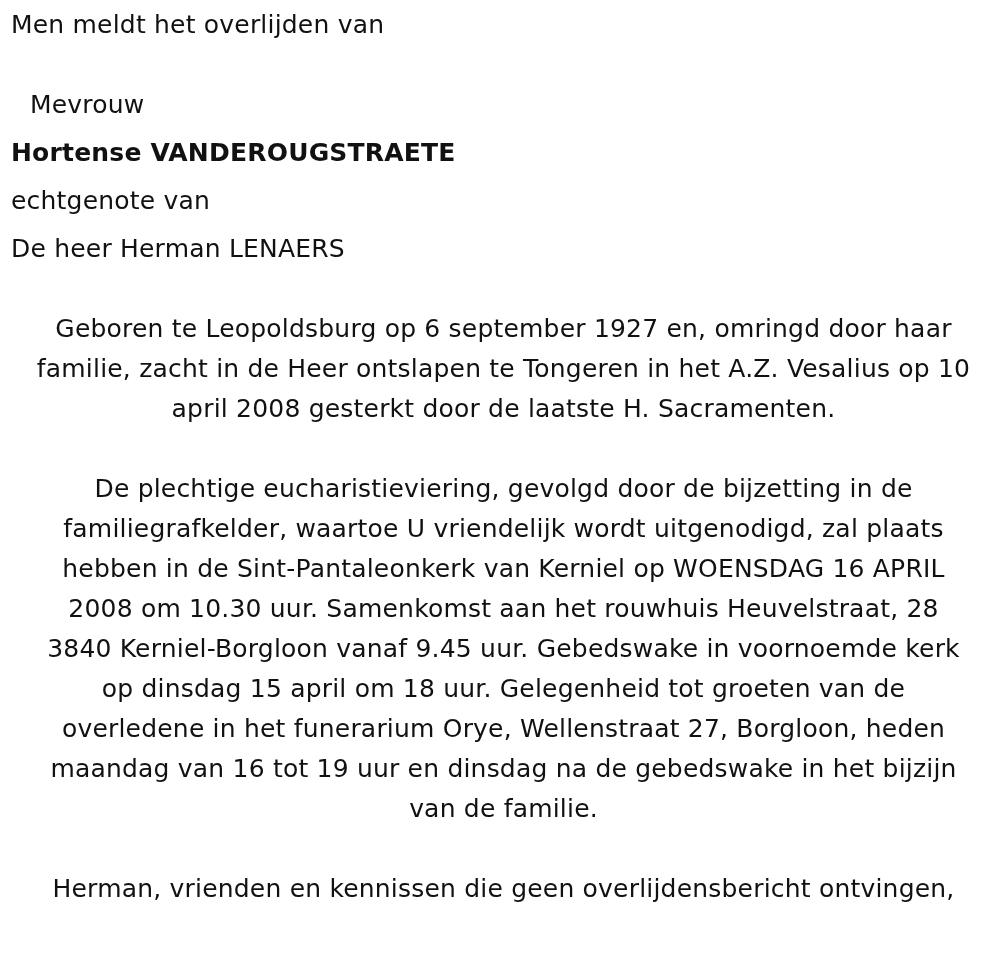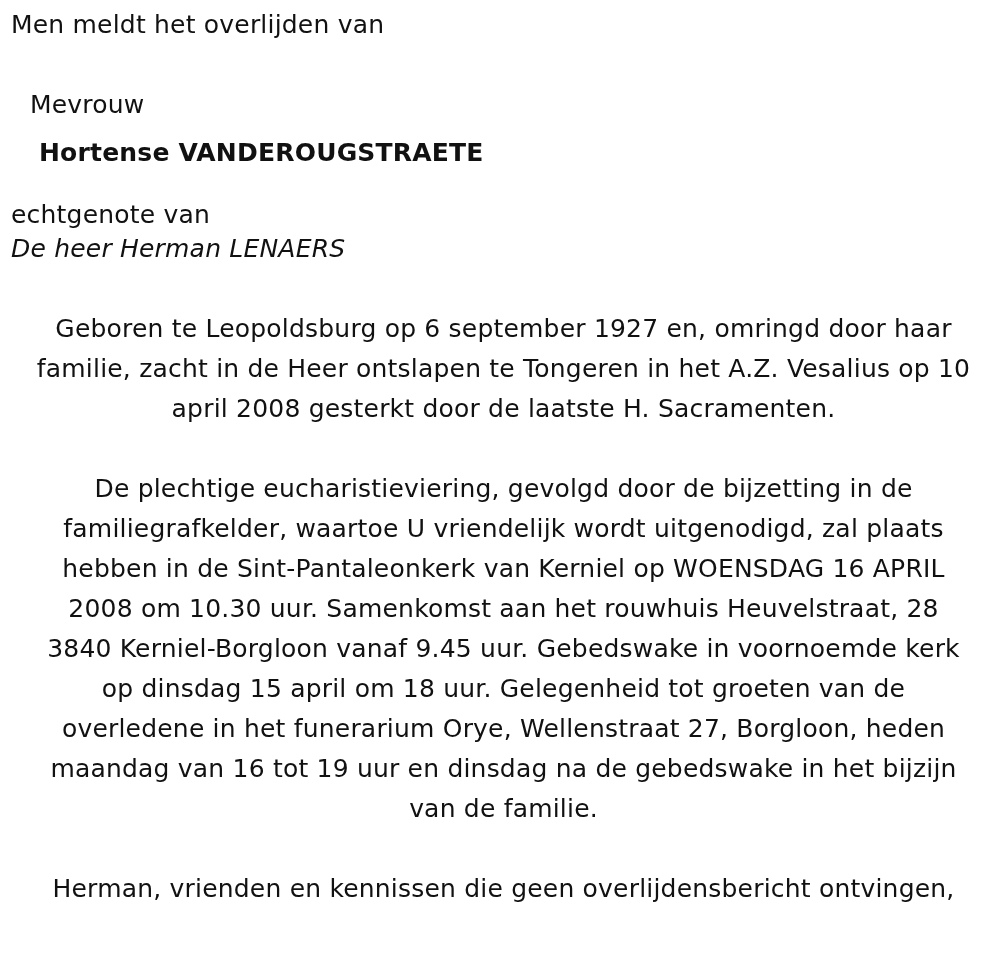--- a/index.html
+++ b/index.html
@@ -10,33 +10,33 @@
       font-size: 25px;
       letter-spacing: 0.2px;
     }
     .page { position: relative; width: 1000px; height: 830px; }
     .line {
       position: absolute; left: 11px;
       white-space: nowrap;
       line-height: 40px;
       height: 40px;
     }
-    .bold { font-weight: bold; margin-left: 28px; }
+    .bold { font-weight: bold; }
     .para { position: absolute; left: 11px; width: 985px; text-align: center; }
     .para .pl { display: block; white-space: nowrap; line-height: 40px; height: 40px; }
   </style>
 </head>
 <body>
 
 <div class="page">
   <div class="line" style="top:5px;">Men meldt het overlijden van</div>
   <div class="line" style="top:85px;margin-left:19px;">Mevrouw</div>
   <div class="line bold" style="top:133px;">Hortense VANDEROUGSTRAETE</div>
-  <div class="line" style="top:195px;">echtgenote van</div>
-  <div class="line" style="top:229px;font-style:italic;">De heer Herman LENAERS</div>
+  <div class="line" style="top:181px;">echtgenote van</div>
+  <div class="line" style="top:229px;">De heer Herman LENAERS</div>
 
   <div class="para" style="top:309px;">
     <span class="pl">Geboren te Leopoldsburg op 6 september 1927 en, omringd door haar</span>
     <span class="pl">familie, zacht in de Heer ontslapen te Tongeren in het A.Z. Vesalius op 10</span>
     <span class="pl">april 2008 gesterkt door de laatste H. Sacramenten.</span>
   </div>
 
   <div class="para" style="top:469px;">
     <span class="pl">De plechtige eucharistieviering, gevolgd door de bijzetting in de</span>
     <span class="pl">familiegrafkelder, waartoe U vriendelijk wordt uitgenodigd, zal plaats</span>

